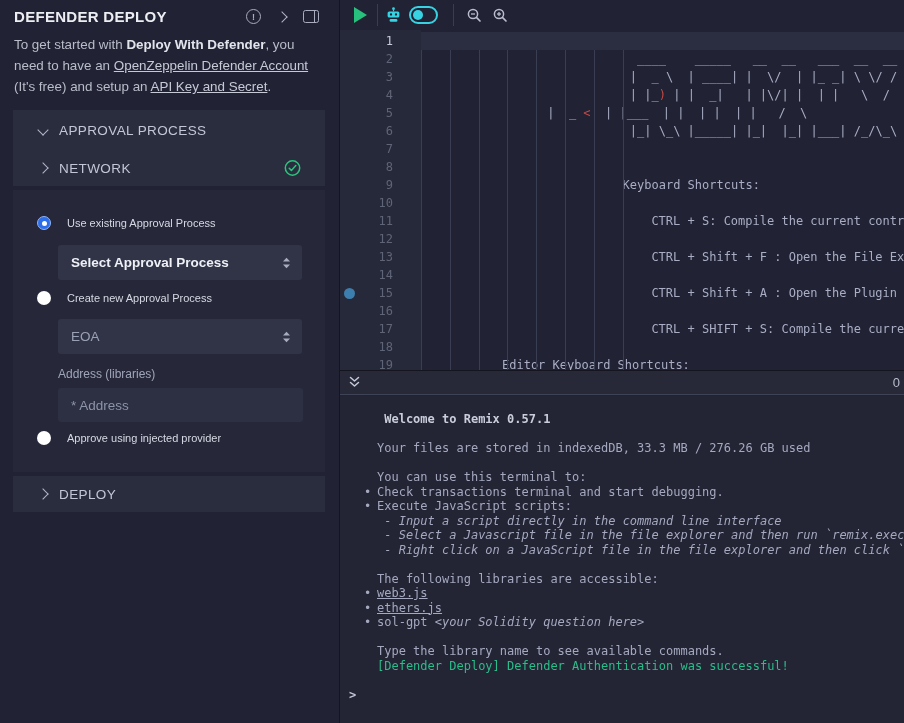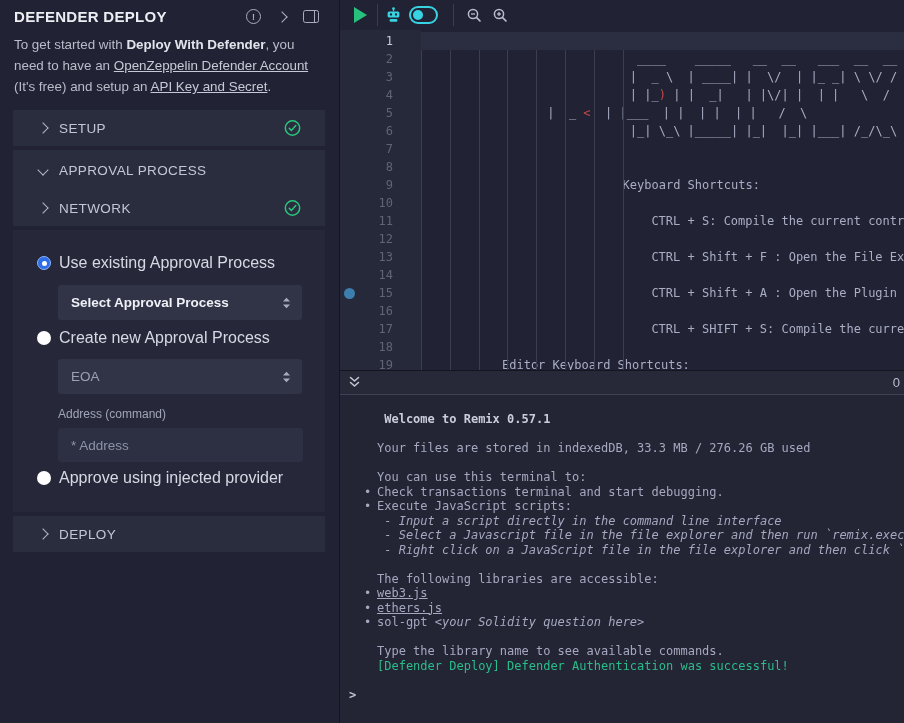--- a/index.html
+++ b/index.html
@@ -25,21 +25,21 @@
         display:flex;align-items:center;padding:0 0 0 26px;box-sizing:border-box;}
   .card.hdr40{height:40px;margin-bottom:0;}
   .clabel{margin-left:12px;font-size:13.5px;color:#c2c6d6;letter-spacing:.4px;}
   .check{position:absolute;right:24px;top:50%;transform:translateY(-50%);}
   .acc-content{background:#262839;padding:23px 0 24px 0;margin-bottom:4px;}
   .optrow{display:flex;align-items:center;height:20px;padding-left:24px;}
   .radio{width:14px;height:14px;border-radius:50%;background:#fff;flex:none;position:relative;}
   .radio.sel{background:#2e6eea;border:1.5px solid #8fb3f4;box-sizing:border-box;}
   .radio.sel::after{content:"";position:absolute;left:50%;top:50%;width:5px;height:5px;margin:-2.5px 0 0 -2.5px;
                     border-radius:50%;background:#fff;}
-  .optlabel{margin-left:8px;font-size:16px;color:#d6d9e4;text-align:center;}
+  .optlabel{margin-left:16px;font-size:11px;color:#d6d9e4;text-align:center;}
   .selectbox{position:relative;margin:12px 23px 0 45px;height:35px;background:#313447;border-radius:3px;
              display:flex;align-items:center;padding:0 30px 0 13px;}
   .selectbox .val{font-size:13.5px;color:#eef0f6;font-weight:700;}
   .selectbox .val.muted{color:#9aa0b5;font-weight:400;text-align:right;}
   .updown{position:absolute;right:11px;top:50%;transform:translateY(-50%);}
   .flabel{margin:13px 0 0 45px;font-size:12px;color:#9fa5b8;height:15px;}
   .addr-input{display:block;margin:6px 23px 0 45px;width:245px;height:34px;box-sizing:border-box;
               background:#2d3043;border:none;border-radius:3px;padding:0 13px;
               font-size:13.5px;color:#d6d9e4;font-family:"Liberation Sans",sans-serif;}
   .addr-input::placeholder{color:#8d93a8;}
@@ -99,28 +99,20 @@
         <span class="info-ic">!</span>
         <span class="chev r"></span>
         <span class="panel-ic">
             <span></span>
           </span>
       </span>
     </div>
     <p class="intro" id="intro"><span>To get started with </span><span class="b">Deploy With Defender</span><span>, you need to have an </span><span class="lnk">OpenZeppelin Defender Account</span><span> (It's free) and setup an </span><span class="lnk">API Key and Secret</span><span>.</span></p>
 
     <div class="cards">
-      <div class="card">
-        <span class="chev r"></span>
-        <span class="clabel">SETUP</span>
-        <svg class="check" width="17" height="17" viewBox="0 0 17 17">
-          <circle cx="8.5" cy="8.5" r="7.2" fill="none" stroke="#2bc47e" stroke-width="1.5"></circle>
-          <path d="M5.2 8.7 l2.2 2.2 l4.4 -4.8" fill="none" stroke="#2bc47e" stroke-width="1.5" stroke-linecap="round" stroke-linejoin="round"></path>
-        </svg>
-      </div>
 
       <div class="card hdr40">
         <span class="chev d"></span>
         <span class="clabel">APPROVAL PROCESS</span>
       </div>
 
       <div class="card">
         <span class="chev r"></span>
         <span class="clabel">NETWORK</span>
         <svg class="check" width="17" height="17" viewBox="0 0 17 17">
@@ -147,21 +139,21 @@
           <span class="optlabel">Create new Approval Process</span>
         </div>
         <div class="selectbox mt11" style="margin-top:11px">
           <span class="val muted">EOA</span>
           <svg class="updown" width="9" height="13" viewBox="0 0 9 13">
             <path d="M1 5 L4.5 1.2 L8 5 Z" fill="#a7acbe"></path>
             <path d="M1 8 L4.5 11.8 L8 8 Z" fill="#a7acbe"></path>
           </svg>
         </div>
 
-        <div class="flabel">Address (command)</div>
+        <div class="flabel">Address (libraries)</div>
         <input class="addr-input" type="text" placeholder="* Address" style="">
 
         <div class="optrow mt6">
           <span class="radio"></span>
           <span class="optlabel">Approve using injected provider</span>
         </div>
       </div>
 
       <div class="card">
         <span class="chev r"></span>

